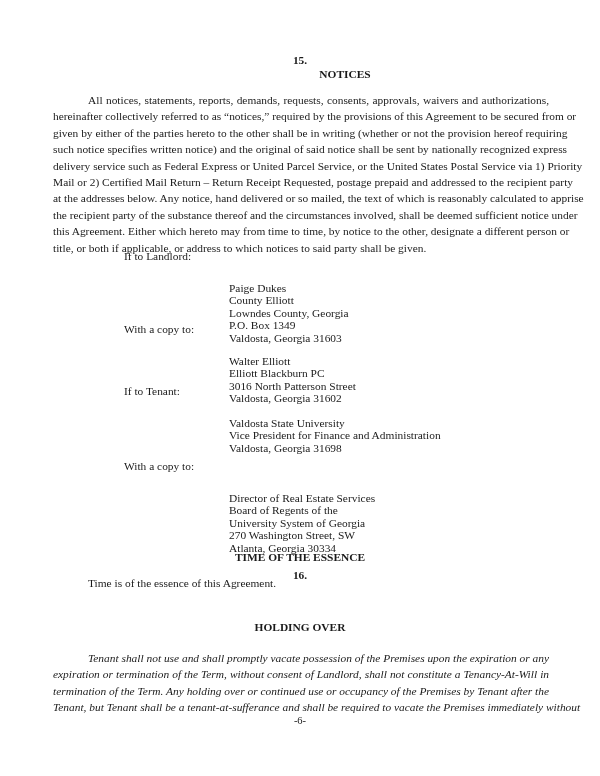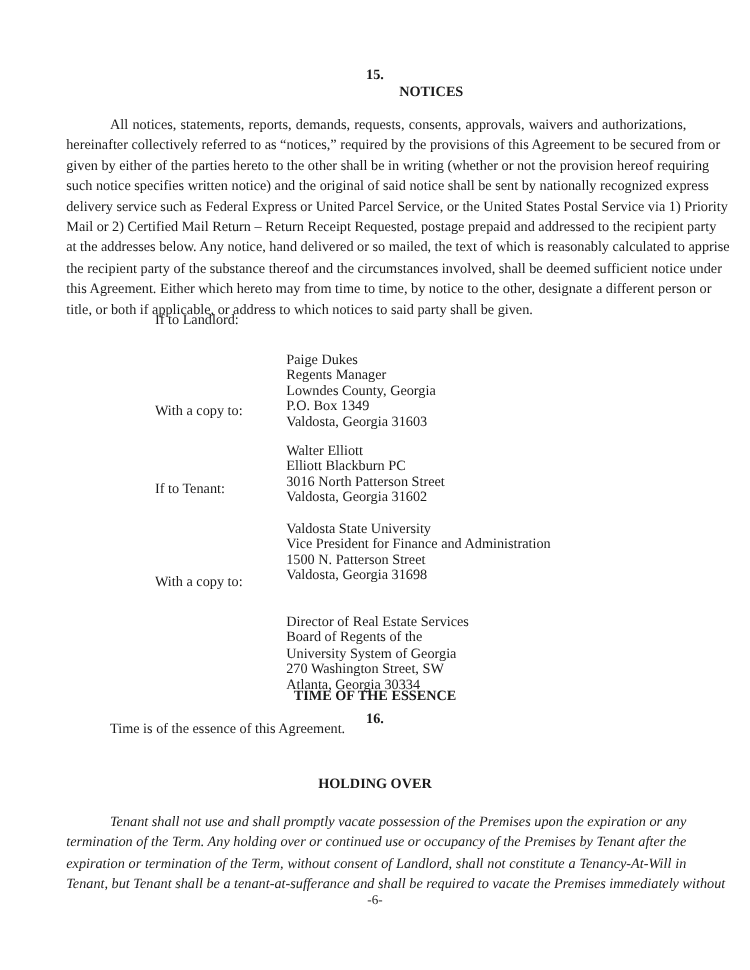--- a/index.html
+++ b/index.html
@@ -108,21 +108,21 @@
     <span class="line">at the addresses below. Any notice, hand delivered or so mailed, the text of which is reasonably calculated to apprise</span>
     <span class="line">the recipient party of the substance thereof and the circumstances involved, shall be deemed sufficient notice under</span>
     <span class="line">this Agreement. Either which hereto may from time to time, by notice to the other, designate a different person or</span>
     <span class="line last">title, or both if applicable, or address to which notices to said party shall be given.</span>
   </div>
 
   <div class="addr" style="top:250px;">
     <div class="label">If to Landlord:</div>
     <div class="lines">
       <div>Paige Dukes</div>
-      <div>Regents Manager</div>
+      <div>County Elliott</div>
       <div>Lowndes County, Georgia</div>
       <div>P.O. Box 1349</div>
       <div>Valdosta, Georgia 31603</div>
     </div>
   </div>
 
   <div class="addr" style="top:323px;">
     <div class="label">With a copy to:</div>
     <div class="lines">
       <div>Walter Elliott</div>
@@ -130,21 +130,20 @@
       <div>3016 North Patterson Street</div>
       <div>Valdosta, Georgia 31602</div>
     </div>
   </div>
 
   <div class="addr" style="top:385px;">
     <div class="label">If to Tenant:</div>
     <div class="lines">
       <div>Valdosta State University</div>
       <div>Vice President for Finance and Administration</div>
-      <div>1500 N. Patterson Street</div>
       <div>Valdosta, Georgia 31698</div>
     </div>
   </div>
 
   <div class="addr" style="top:460px;">
     <div class="label">With a copy to:</div>
     <div class="lines">
       <div>Director of Real Estate Services</div>
       <div>Board of Regents of the</div>
       <div>University System of Georgia</div>
@@ -154,20 +153,20 @@
   </div>
 
   <div class="heading" style="top:536px;margin-top:32px;">16.</div>
   <div class="heading" style="top:550px;">TIME OF THE ESSENCE</div>
   <div class="simple-line" style="top:577px;">Time is of the essence of this Agreement.</div>
 
   <div class="heading" style="top:620px;">HOLDING OVER</div>
 
   <div class="para" style="top:650px;font-style:italic;">
     <span class="line indent">Tenant shall not use and shall promptly vacate possession of the Premises upon the expiration or any</span>
+    <span class="line">expiration or termination of the Term, without consent of Landlord, shall not constitute a Tenancy-At-Will in</span>
     <span class="line">termination of the Term. Any holding over or continued use or occupancy of the Premises by Tenant after the</span>
-    <span class="line">expiration or termination of the Term, without consent of Landlord, shall not constitute a Tenancy-At-Will in</span>
     <span class="line">Tenant, but Tenant shall be a tenant-at-sufferance and shall be required to vacate the Premises immediately without</span>
   </div>
 
   <div class="page-number" style="top:715px;">-6-</div>
 
 </div>
 
 </body></html>

